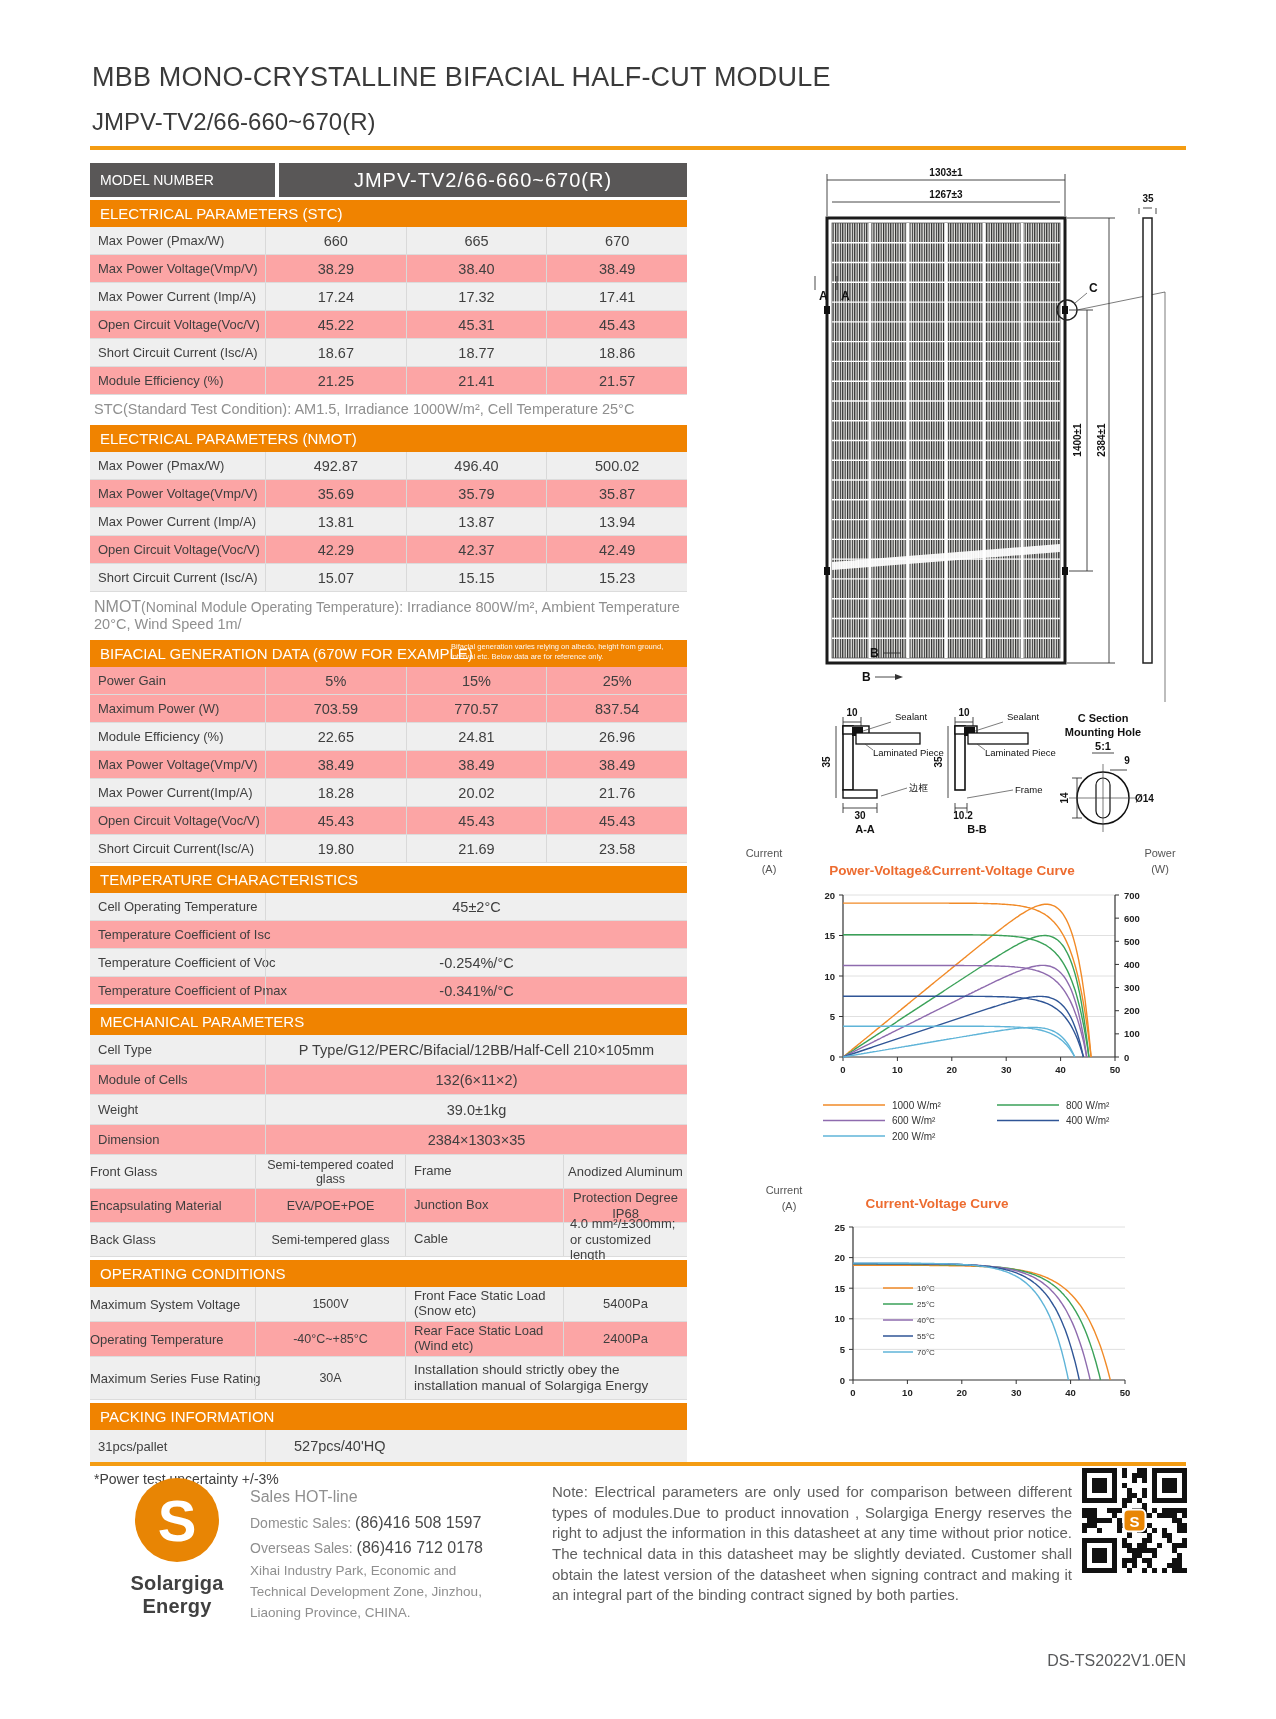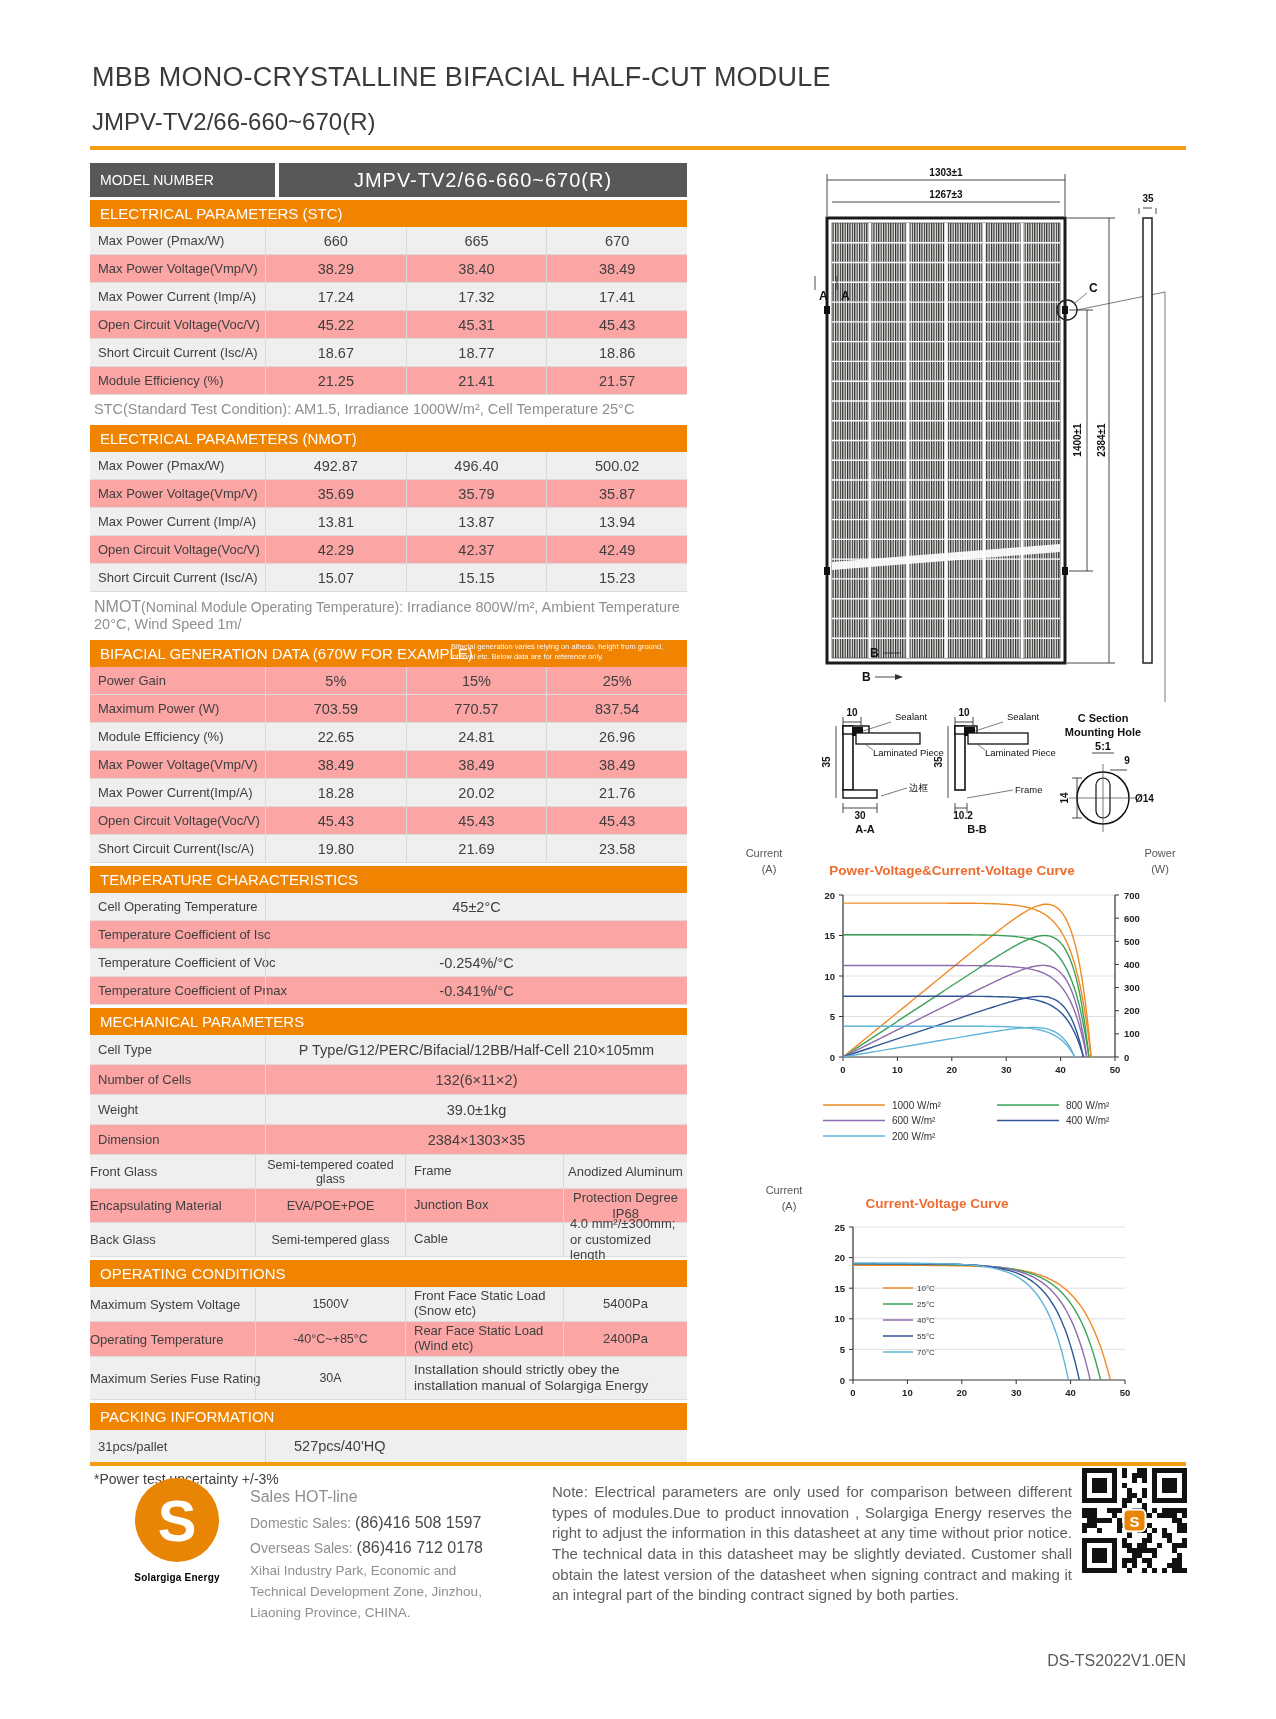--- a/index.html
+++ b/index.html
@@ -31,21 +31,21 @@
   .fv2{flex:1;font-size:13px;white-space:pre-line;line-height:1.2;}
   .fv2.left{justify-content:flex-start;text-align:left;padding-left:6px;}
   .wnote{flex:1;justify-content:flex-start;text-align:left;padding-left:8px;font-size:13.5px;line-height:1.2;}
   .pack{flex:1;justify-content:flex-start;padding-left:28px;font-size:14.5px;}
   .fn{padding:6px 0 5px 4px;font-size:14.5px;color:#8f8f8f;}
   .fn .fn-big{font-size:16px;}
   .fn .fn-small{font-size:14px;}
   
   .footnote{font-size:14px;color:#3f3f3f;}
   .logo-circle{width:84px;height:84px;border-radius:50%;background:#E88504;color:#fff;display:flex;align-items:center;justify-content:center;font-size:58px;font-weight:bold;}
-  .logo-name{color:#000000;font-weight:bold;font-size:10px;letter-spacing:.2px;}
+  .logo-name{color:#404040;font-weight:bold;font-size:20px;letter-spacing:.2px;}
   .contact{font-size:14px;color:#8f8f8f;line-height:1.6;}
   .contact .big{font-size:16px;}
   .contact .phone{color:#4a4a4a;font-size:16px;}
   .contact .addr{font-size:13.5px;line-height:1.55;}
   .notepara{font-size:15px;color:#5f5f5f;text-align:justify;line-height:1.38;}
   .dscode{font-size:16px;color:#58595B;}
   
   .dl{stroke:#333;stroke-width:.9;fill:none;}
   .dt{font:bold 10px "Liberation Sans","DejaVu Sans",sans-serif;fill:#111;}
   .mk{font:bold 12px "Liberation Sans","DejaVu Sans",sans-serif;fill:#111;}
@@ -216,21 +216,21 @@
         </div>
         <div class="sec">
           <div class="sec-h">
             <span>MECHANICAL PARAMETERS</span>
           </div>
           <div class="row shade" style="height: 30px;">
             <div class="c lab">Cell Type</div>
             <div class="c v1">P Type/G12/PERC/Bifacial/12BB/Half-Cell 210×105mm</div>
           </div>
           <div class="row" style="height: 30px;">
-            <div class="c lab">Number of Cells</div>
+            <div class="c lab">Module of Cells</div>
             <div class="c v1">132(6×11×2)</div>
           </div>
           <div class="row shade" style="height: 30px;">
             <div class="c lab">Weight</div>
             <div class="c v1">39.0±1kg</div>
           </div>
           <div class="row" style="height: 30px;">
             <div class="c lab">Dimension</div>
             <div class="c v1">2384×1303×35</div>
           </div>

